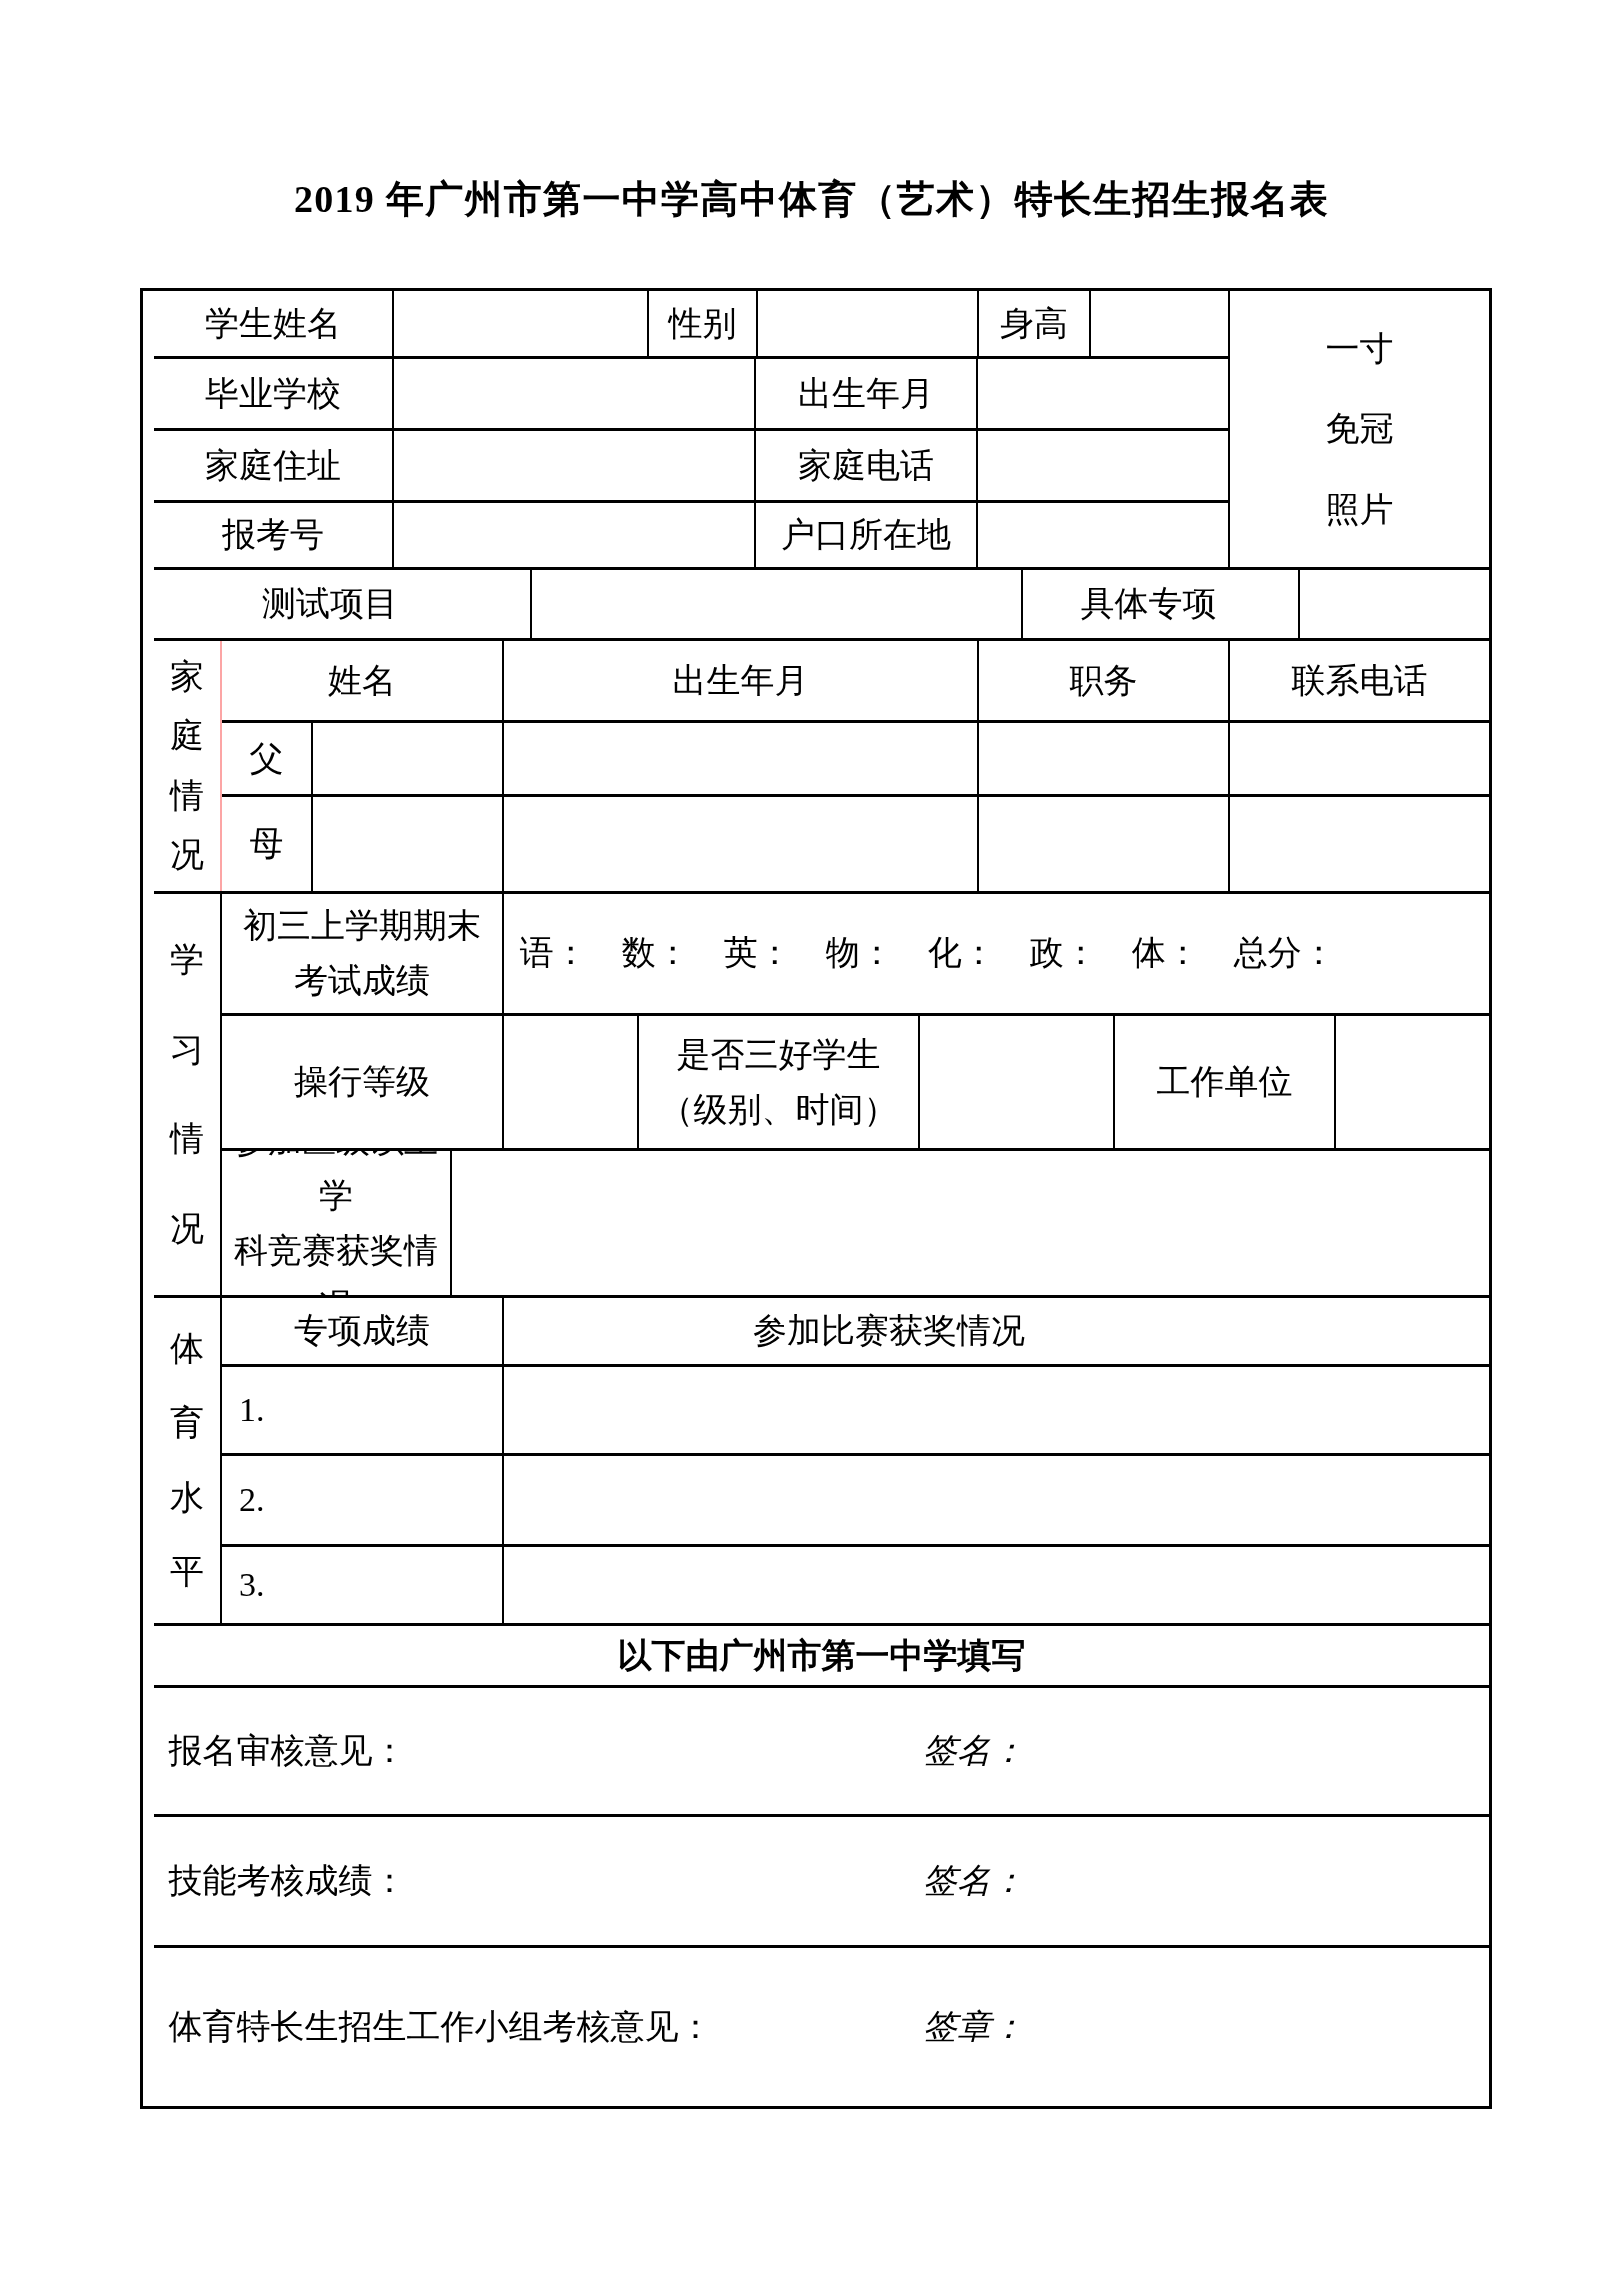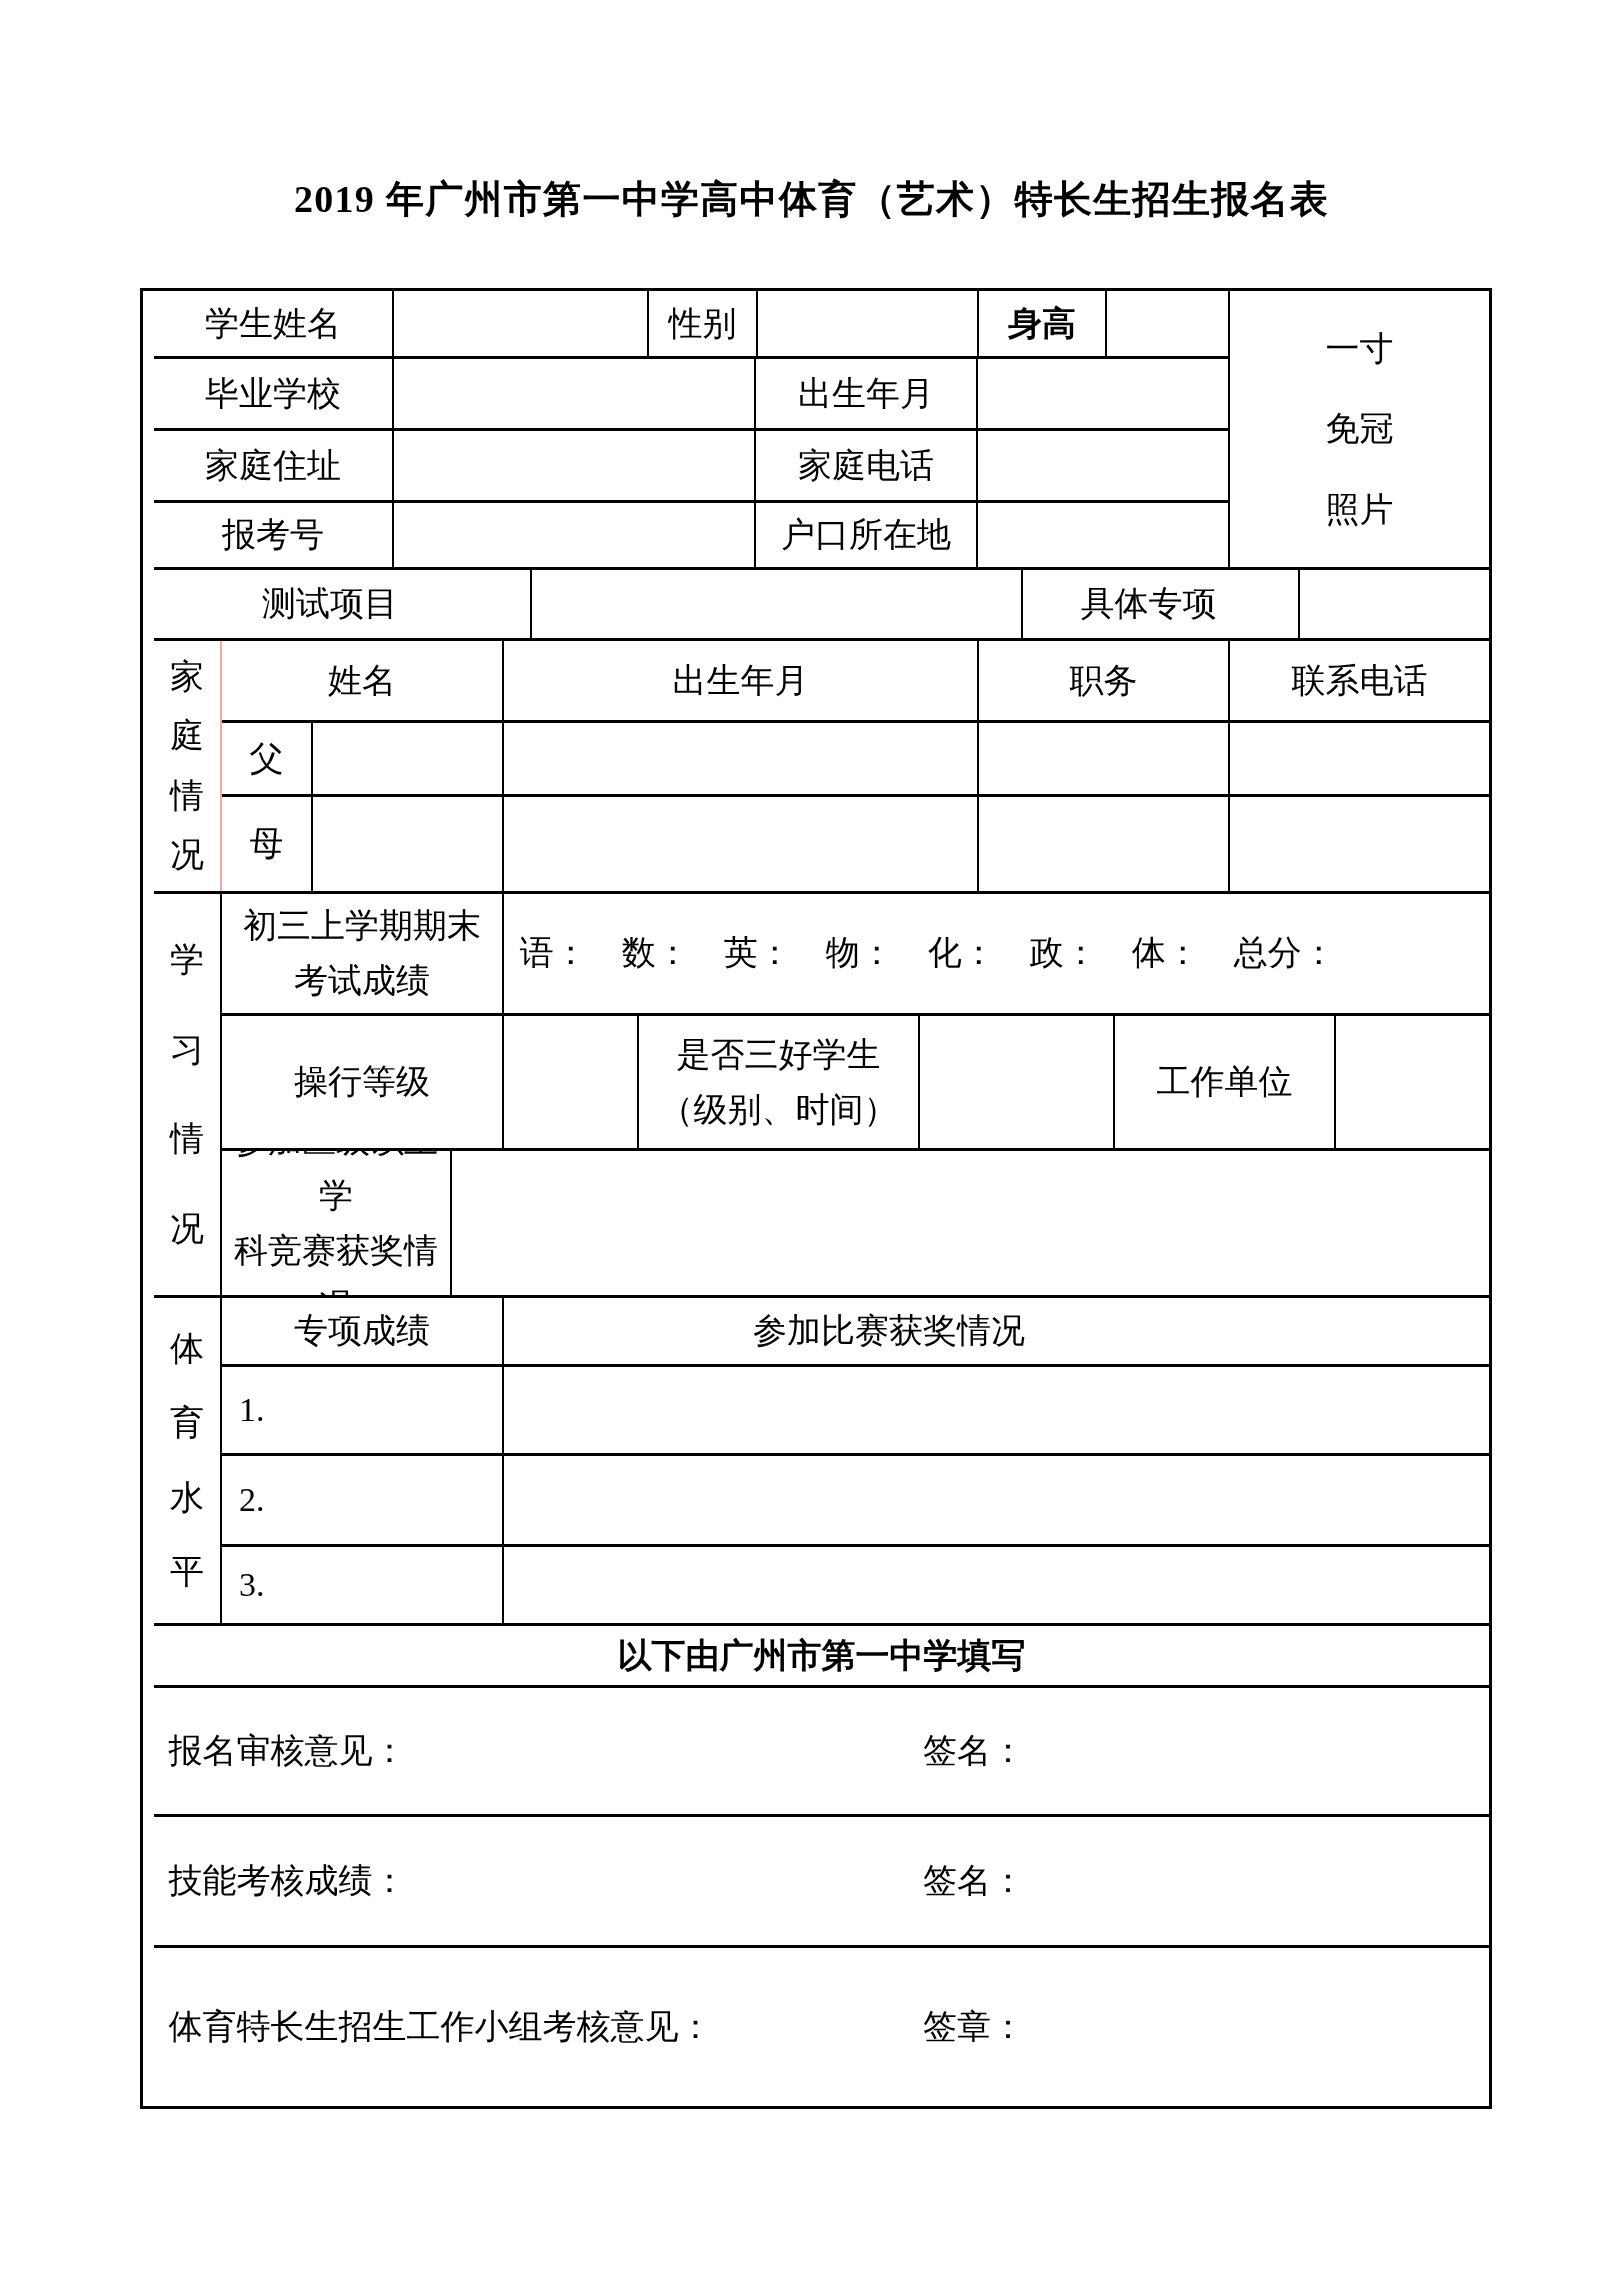--- a/index.html
+++ b/index.html
@@ -30,37 +30,37 @@
   .vlabel{display:flex;flex-direction:column;align-items:center;justify-content:space-evenly;}
   .photo{display:flex;flex-direction:column;align-items:center;justify-content:space-evenly;
          padding:26px 0;}
   .two-line{line-height:1.62;}
   .left-pad{justify-content:flex-start;text-align:left;padding-left:17px;}
   .scores{justify-content:flex-start;text-align:left;padding-left:15.7px;white-space:pre;}
   .award-head{justify-content:flex-start;text-align:left;padding-left:249px;}
   .notice{font-family:"Liberation Sans","DejaVu Sans",sans-serif;font-weight:bold;font-size:34px;}
   .bottom-row{position:relative;display:flex;align-items:center;box-sizing:border-box;}
   .bottom-label{padding-left:14.4px;white-space:nowrap;}
-  .sign-label{position:absolute;left:769px;white-space:nowrap;}
+  .sign-label{position:absolute;left:769px;white-space:nowrap;font-style:italic;}
 </style>
 </head>
 <body>
 
 <div class="page-title">2019 年广州市第一中学高中体育（艺术）特长生招生报名表</div>
 
 <div class="tbl">
 
   <div class="sec" style="height:276px;">
     <div class="col" style="width:1074px;">
       <div class="sub" style="height:65px;">
         <div class="c" style="width:238px;">学生姓名</div>
         <div class="c" style="width:255px;"></div>
         <div class="c" style="width:109px;">性别</div>
         <div class="c" style="width:221px;"></div>
-        <div class="c" style="width:128px;font-weight:bold;">身高</div>
+        <div class="c" style="width:112px;">身高</div>
         <div class="c grow"></div>
       </div>
       <div class="sub" style="height:72px;">
         <div class="c" style="width:238px;">毕业学校</div>
         <div class="c" style="width:362px;"></div>
         <div class="c" style="width:222px;">出生年月</div>
         <div class="c grow"></div>
       </div>
       <div class="sub" style="height:72px;">
         <div class="c" style="width:238px;">家庭住址</div>

